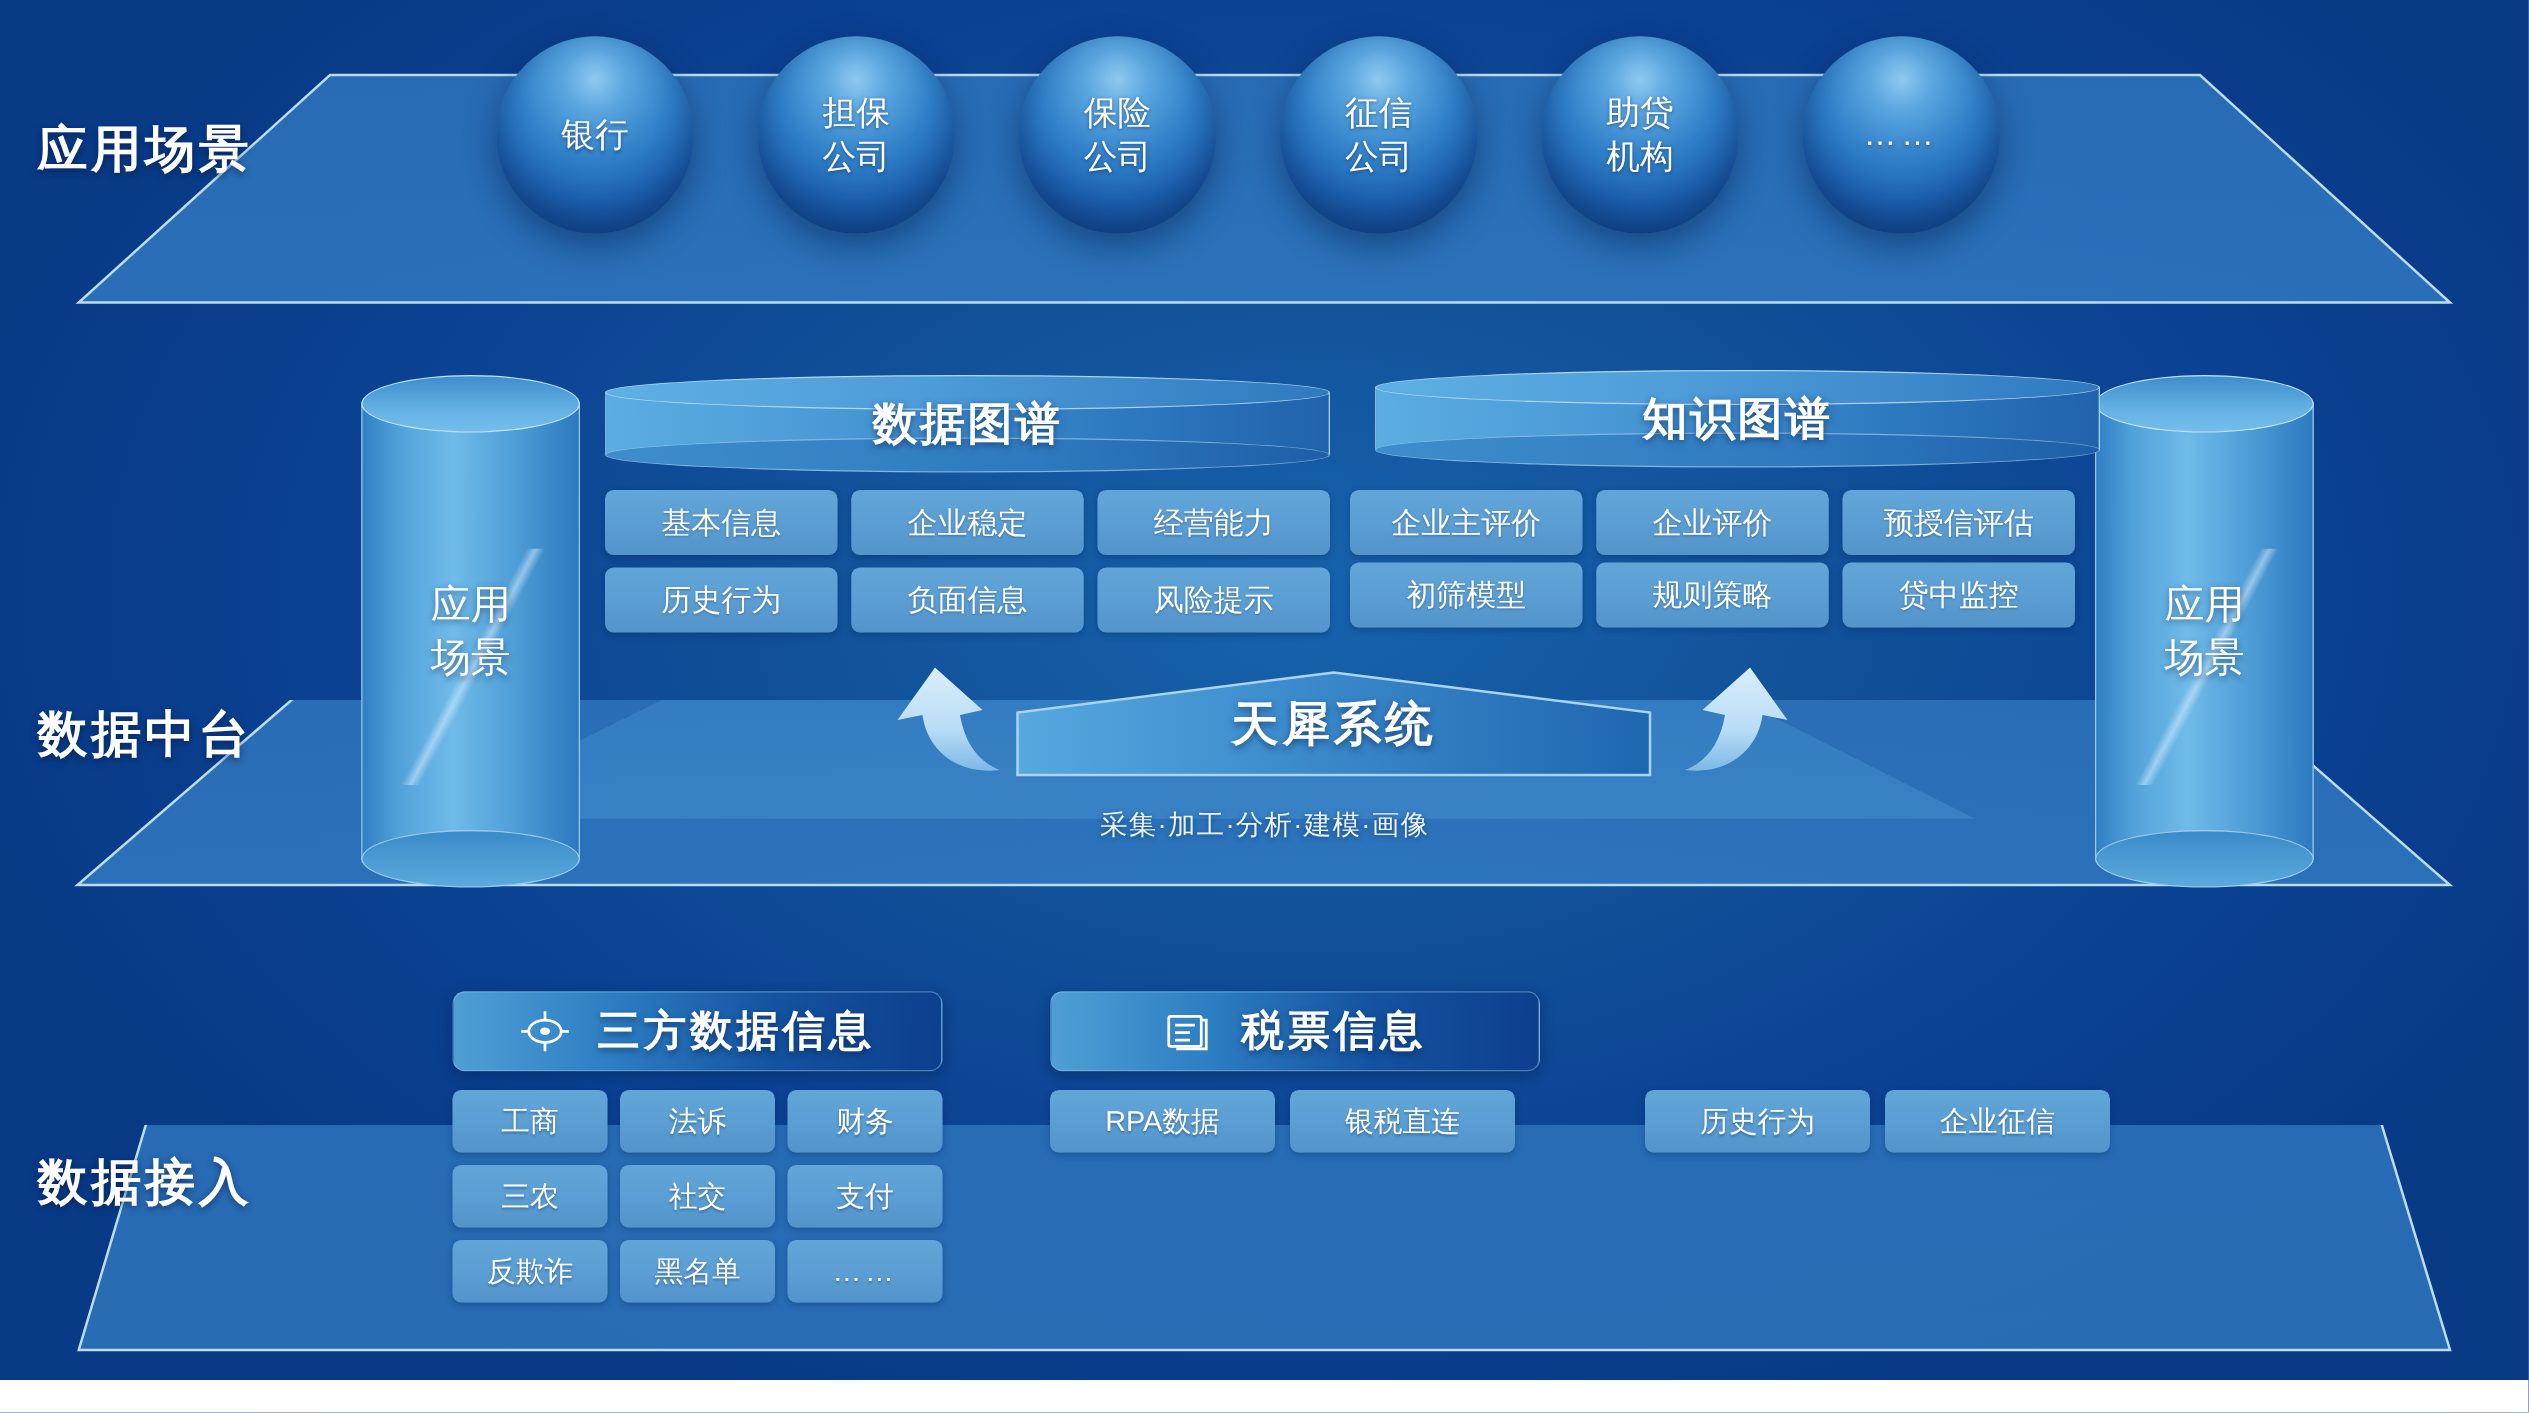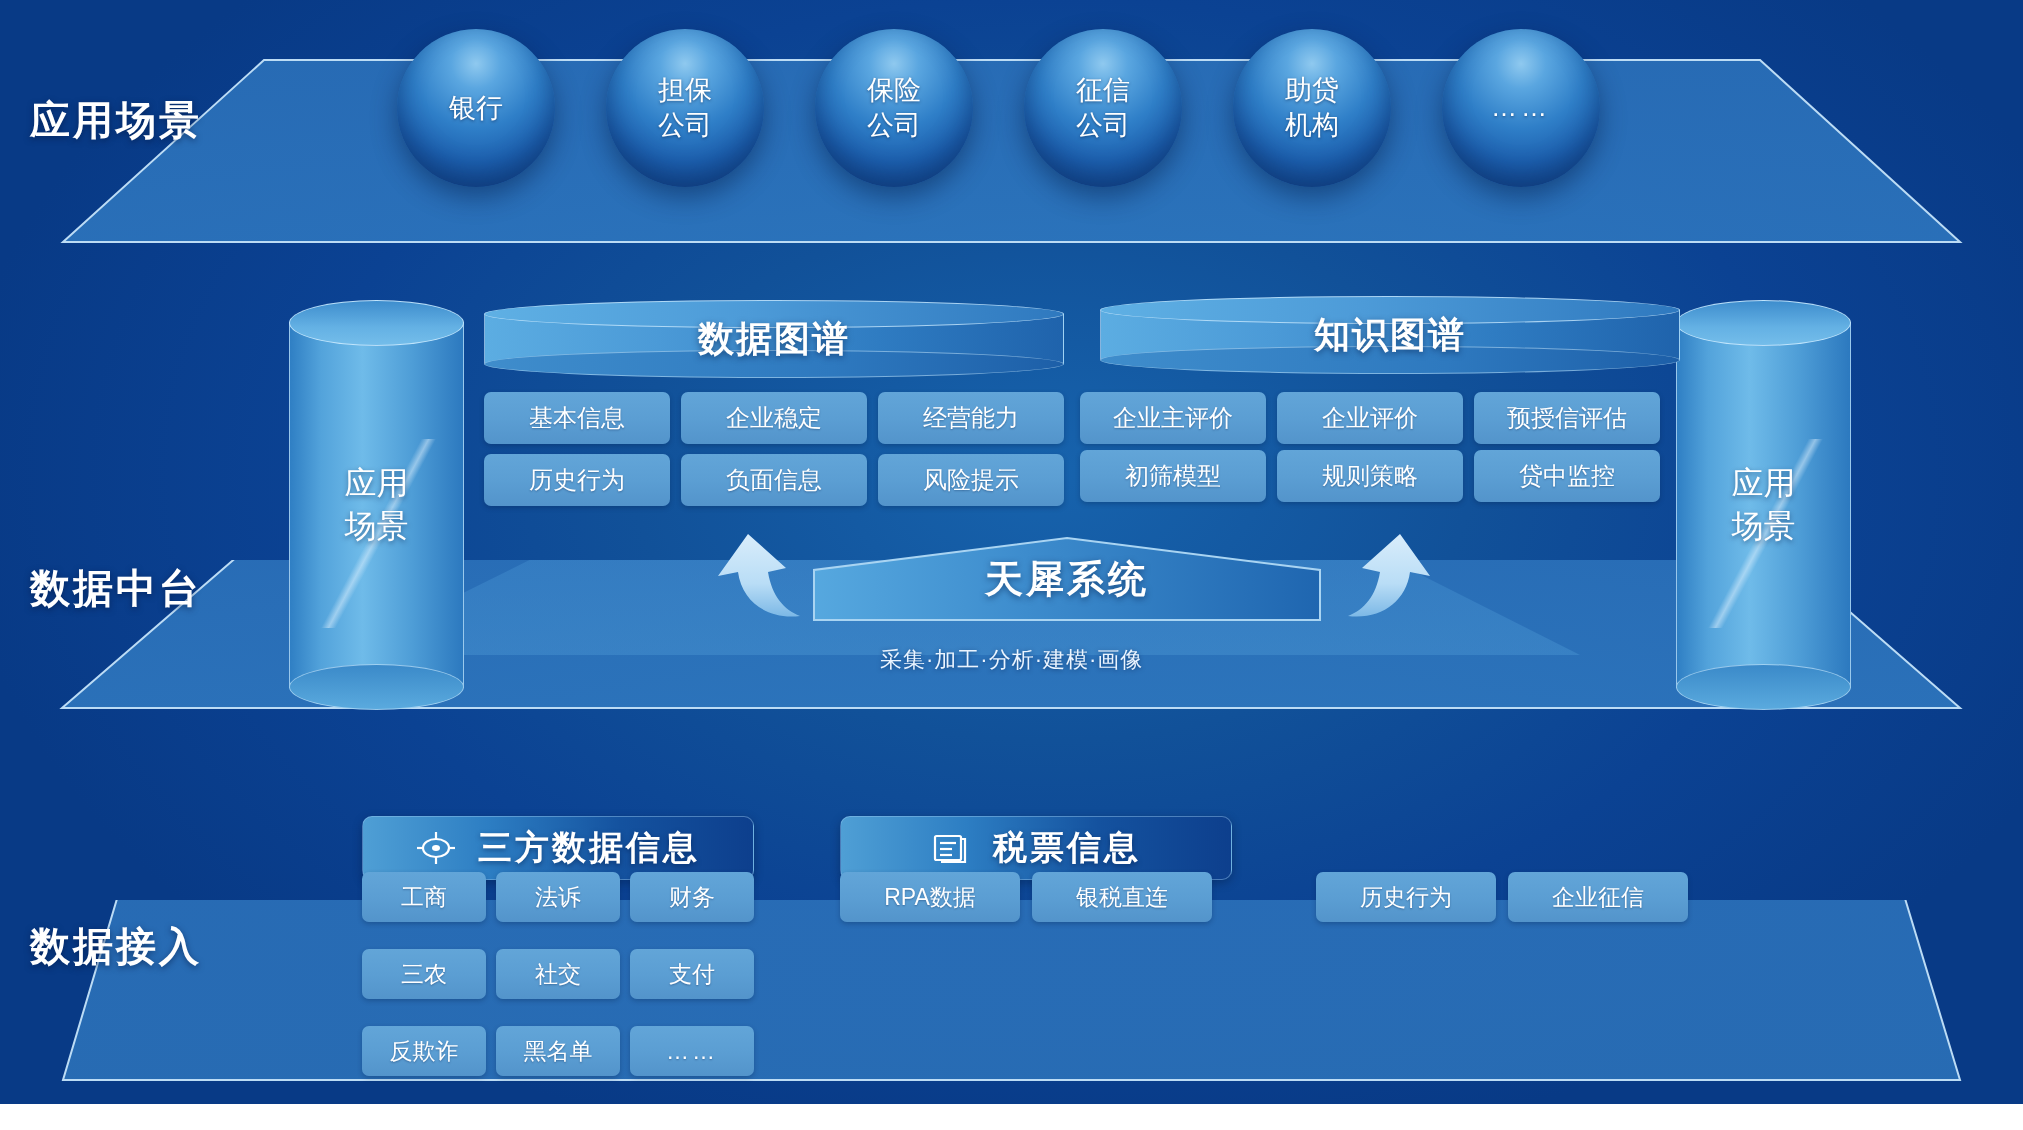--- a/index.html
+++ b/index.html
@@ -127,21 +127,20 @@
   
   .arrow{ position:absolute; }
 
   
   .src-head{
     position:absolute; display:flex; align-items:center; justify-content:center;
     gap:22px; border-radius:10px;
     background:linear-gradient(90deg,#4f9fd5 0%,#2d7ec3 32%,#14529f 66%,#0d3f8d 100%);
     border:1px solid rgba(150,200,240,.45);
     box-shadow:0 3px 10px rgba(3,25,66,.40);
-    margin-top:23px;
   }
   .src-head .ttl{
     color:#fff; font-size:34px; font-weight:bold; letter-spacing:3px;
     text-shadow:0 2px 5px rgba(0,25,70,.5); white-space:nowrap;
   }
   .src-head .ico{ display:flex; align-items:center; justify-content:center; }
 </style>
 </head>
 <body>
 
@@ -344,21 +343,21 @@
         <line x1="20" y1="4" x2="20" y2="11" stroke="#fff" stroke-width="2.2"></line>
         <line x1="20" y1="29" x2="20" y2="36" stroke="#fff" stroke-width="2.2"></line>
         <line x1="1" y1="20" x2="7" y2="20" stroke="#fff" stroke-width="2.2"></line>
         <line x1="33" y1="20" x2="39" y2="20" stroke="#fff" stroke-width="2.2"></line>
       </svg>
     </span>
     <span class="ttl">三方数据信息</span>
   </div>
 
   <div class="chips" style="left:362px; top:872px; width:392px;
-       grid-template-columns:repeat(3,124px); grid-auto-rows:50px; gap:27px 10px;">
+       grid-template-columns:repeat(3,124px); grid-auto-rows:50px; gap:10px 10px;">
     <div class="chip small">工商</div>
     <div class="chip small">法诉</div>
     <div class="chip small">财务</div>
     <div class="chip small">三农</div>
     <div class="chip small">社交</div>
     <div class="chip small">支付</div>
     <div class="chip small">反欺诈</div>
     <div class="chip small">黑名单</div>
     <div class="chip small">
       <span class="dots">……</span>

